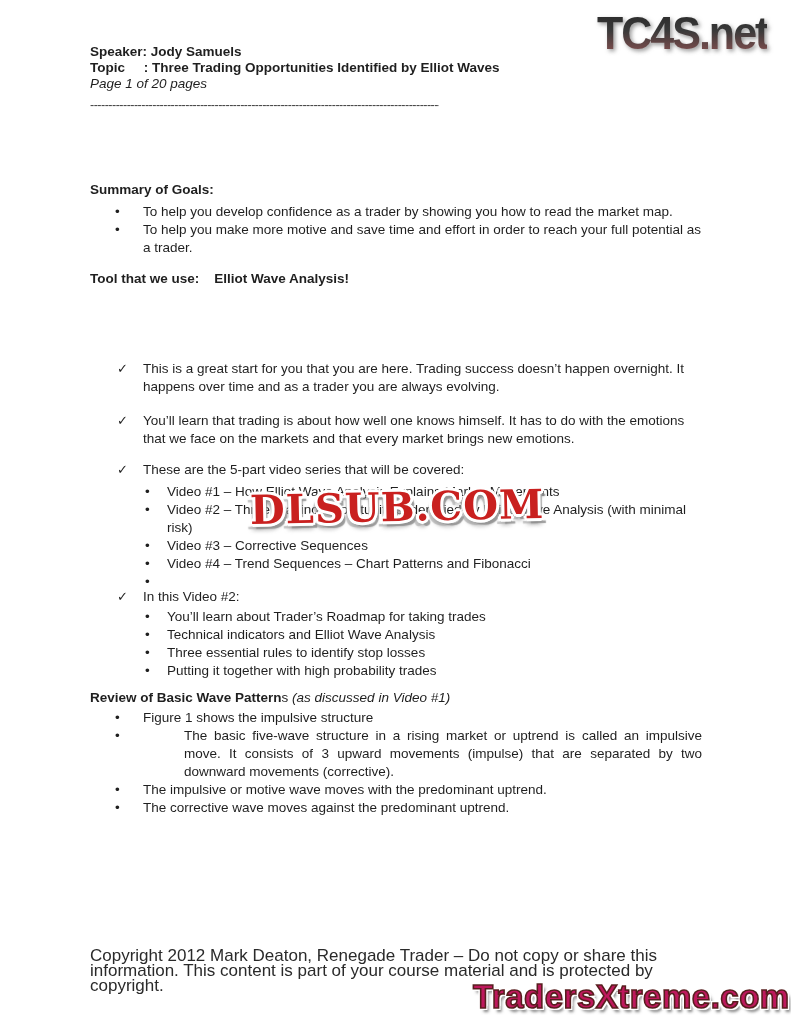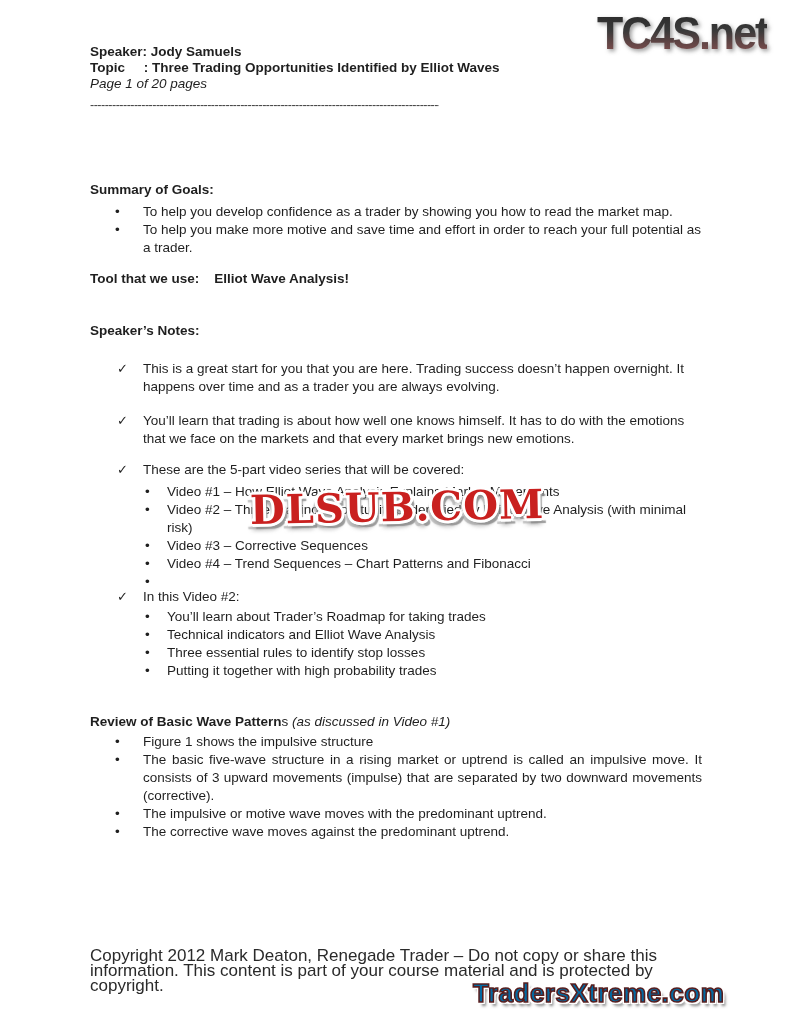--- a/index.html
+++ b/index.html
@@ -21,21 +21,21 @@
   ul.plain { list-style:none; margin:0; padding:0; }
   .li { display:flex; align-items:flex-start; }
   .marker { flex:0 0 auto; }
   .lvl1 { padding-left:25px; }
   .lvl1 .marker { width:28px; }
   .lvl2 { padding-left:55px; }
   .lvl2 .marker { width:22px; }
   .chk { padding-left:27px; }
   .chk .marker { width:26px; font-size:13px; }
   .txt { flex:1 1 auto; }
-  .justify { text-align:justify; }
+  .justify { text-align:justify;margin-left:41px; }
   .footer { font-size:17px; line-height:15px; width:600px; color:#2a2a2a; }
 
   
   .tc4s {
     position:absolute; left:597px; top:7px;
     font-size:43px; font-weight:bold; letter-spacing:-2px;
     transform:scaleY(1.08); transform-origin:top left;
     background:linear-gradient(180deg,#262626 0%,#3a3a3a 45%,#8a5151 92%);
     -webkit-background-clip:text; background-clip:text; color:transparent;
     filter:drop-shadow(2px 2px 2px rgba(70,70,70,0.55));
@@ -47,22 +47,22 @@
     letter-spacing:1px; color:#c9201f; transform:rotate(-1.2deg);
     text-shadow:
       -2px -2px 0 #fff, 2px -2px 0 #fff, -2px 2px 0 #fff, 2px 2px 0 #fff,
       -3px 0 0 #fff, 3px 0 0 #fff, 0 -3px 0 #fff, 0 3px 0 #fff,
       4px 5px 1px rgba(140,140,140,0.85), -4px 5px 1px rgba(160,160,160,0.6),
       0 6px 4px rgba(110,110,110,0.6);
   }
   
   .tradersx {
     position:absolute; left:473px; top:978px;
-    font-size:26px; font-weight:bold; letter-spacing:0.5px;
-    color:#0369a1; -webkit-text-stroke:1.6px #571d1d;
+    font-size:33px; font-weight:bold; letter-spacing:0.5px;
+    color:#be185d; -webkit-text-stroke:1.6px #571d1d;
     text-shadow:
       -2px -2px 0 #fff, 2px -2px 0 #fff, -2px 2px 0 #fff, 2px 2px 0 #fff,
       0 0 5px #fff, 3px 4px 3px rgba(90,90,90,0.8);
   }
 </style>
 </head>
 <body>
 
 <div class="page">
 
@@ -85,21 +85,20 @@
       </li>
       <li class="li lvl1">
         <span class="marker">•</span>
         <span class="txt">To help you make more motive and save time and effort in order to reach your full potential as a trader.</span>
       </li>
     </ul>
   </div>
 
   <div class="abs body-block bold pre" style="top:270px;">Tool that we use:    Elliot Wave Analysis!</div>
 
-  <div class="abs body-block bold" style="top:322px;">Speaker’s Notes:</div>
 
   <div class="abs body-block" style="top:360px;">
     <div class="li chk">
       <span class="marker">✓</span>
       <span class="txt">This is a great start for you that you are here. Trading success doesn’t happen overnight. It happens over time and as a trader you are always evolving.</span>
     </div>
   </div>
 
   <div class="abs body-block" style="top:412px;">
     <div class="li chk">
@@ -154,21 +153,21 @@
         <span class="marker">•</span>
         <span class="txt">Three essential rules to identify stop losses</span>
       </li>
       <li class="li lvl2">
         <span class="marker">•</span>
         <span class="txt">Putting it together with high probability trades</span>
       </li>
     </ul>
   </div>
 
-  <div class="abs body-block" style="top:713px;">
+  <div class="abs body-block" style="top:689px;">
     <div>
       <span class="bold">Review of Basic Wave Pattern</span><span>s</span>
       <span class="italic">(as discussed in Video #1)</span>
     </div>
     <ul class="plain" style="margin-top:2px;">
       <li class="li lvl1">
         <span class="marker">•</span>
         <span class="txt">Figure 1 shows the impulsive structure</span>
       </li>
       <li class="li lvl1">

